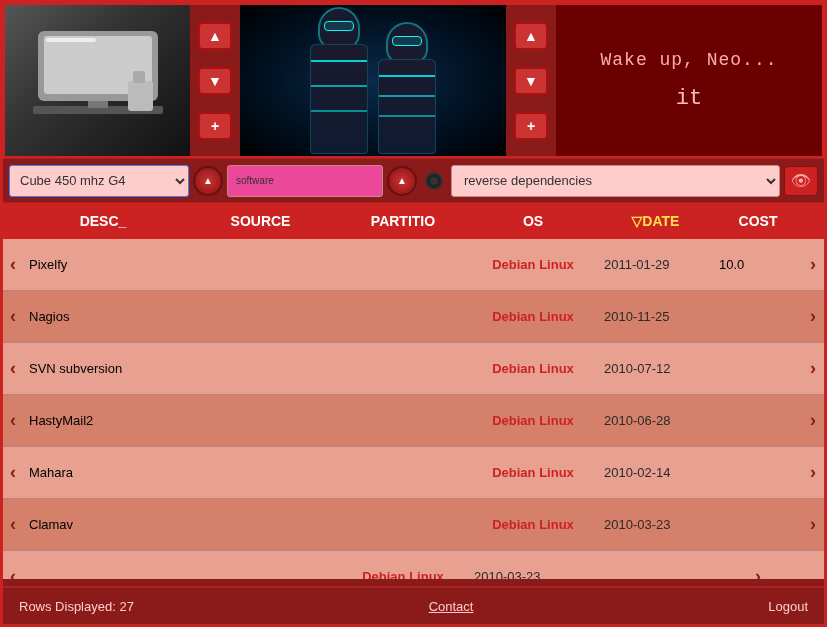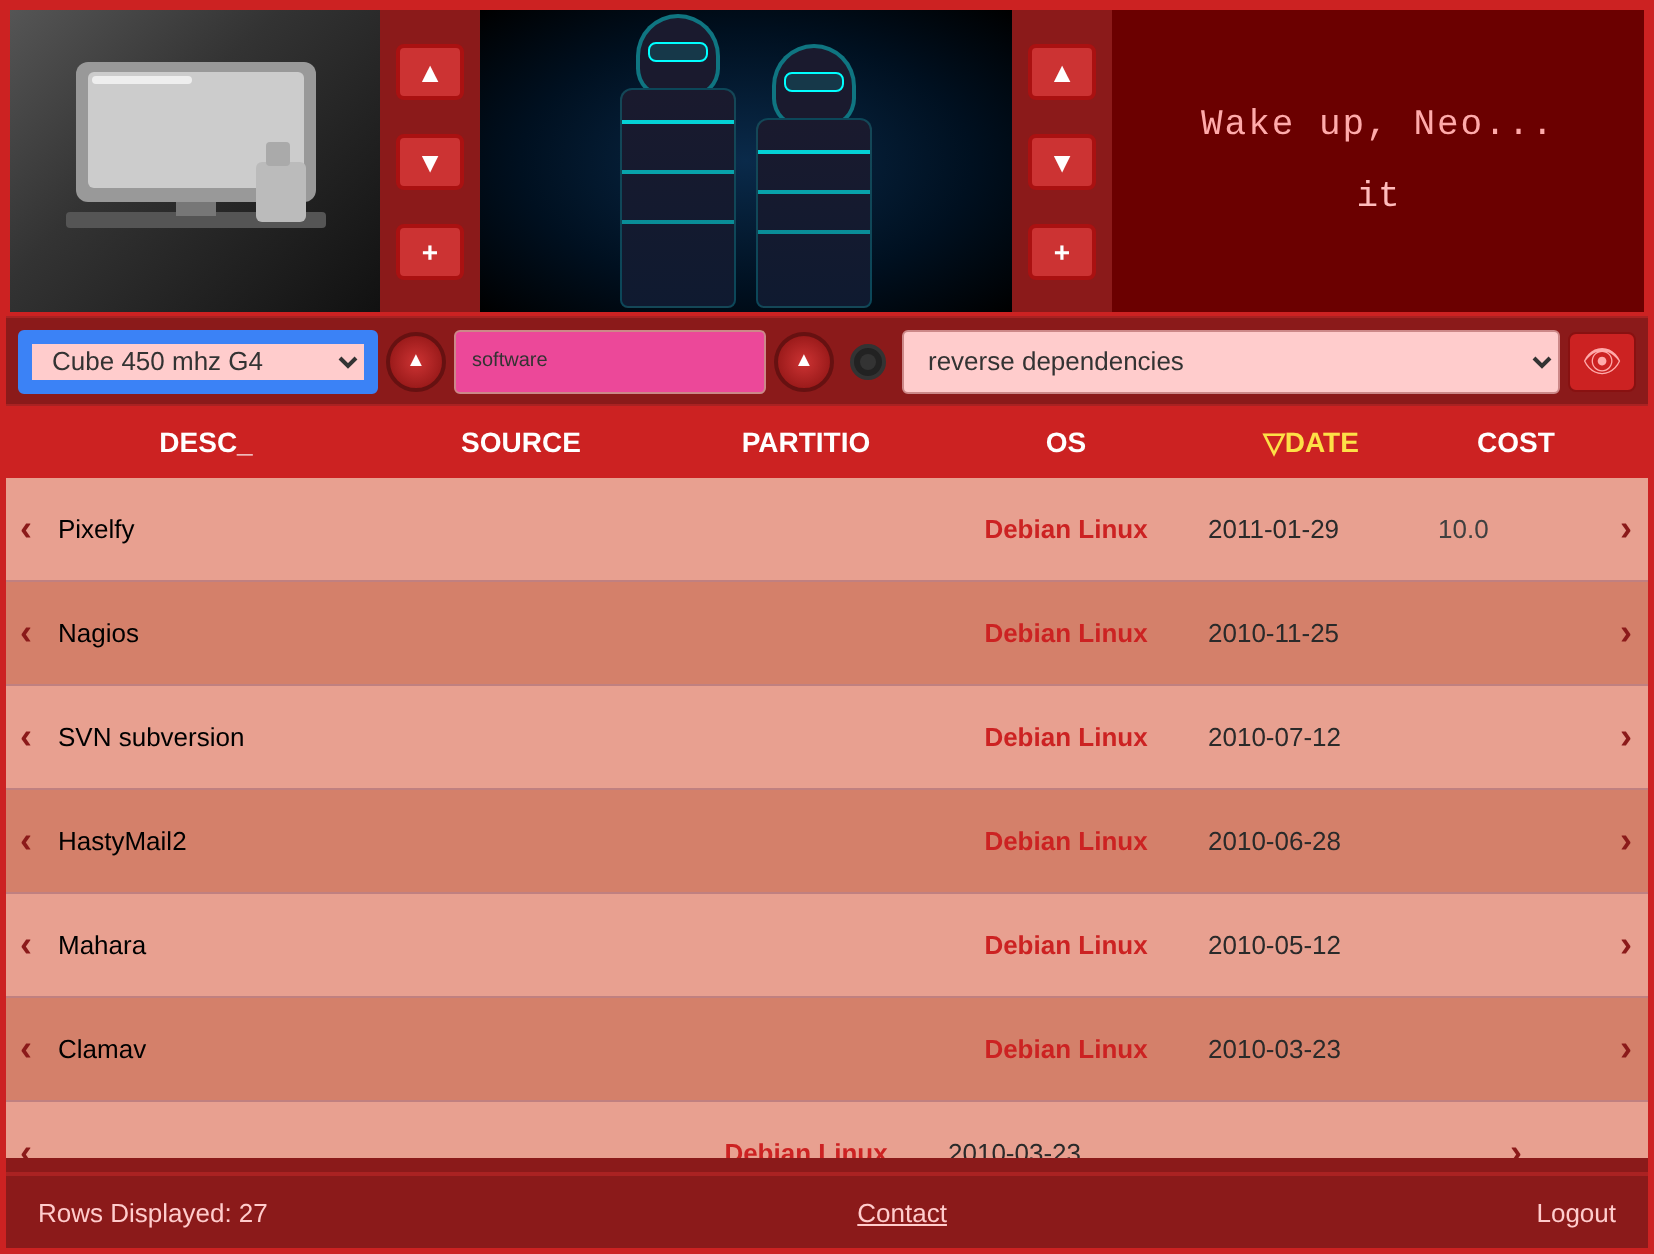--- a/index.html
+++ b/index.html
@@ -104,39 +104,39 @@
     }
     .terminal-text {
       color: #ffaaaa;
       font-family: 'Courier New', monospace;
       font-size: 18px;
       letter-spacing: 1px;
     }
     .terminal-it {
       color: #ffbbbb;
       font-family: 'Courier New', monospace;
-      font-size: 18px;
+      font-size: 22px;
     }
 
     
     .search-bar {
       display: flex;
       align-items: center;
       height: 45px;
       background: #8B1A1A;
       padding: 4px 6px;
       gap: 4px;
       border-top: 1px solid #aa2222;
       border-bottom: 1px solid #aa2222;
     }
 
     .search-select {
       height: 32px;
       background: #ffcccc;
-      border: 7px solid #3b82f6;
+      border: 1px solid #3b82f6;
       border-radius: 3px;
       font-size: 13px;
       padding: 0 6px;
       color: #333;
       cursor: pointer;
       width: 180px;
     }
 
     .search-go-btn {
       width: 30px;
@@ -243,21 +243,21 @@
       padding: 0 6px;
       font-size: 13px;
       color: #000000;
     }
     .td.os-link {
       color: #cc2222;
       font-weight: bold;
       text-align: center;
     }
     .td.date { color: #2a2a2a; }
-    .td.cost { color: #404040; }
+    .td.cost { color: #000000; }
 
     .row-nav {
       display: flex;
       align-items: center;
       justify-content: center;
       color: #8B1A1A;
       font-size: 18px;
       font-weight: bold;
       cursor: pointer;
     }
@@ -457,21 +457,21 @@
       <div class="td date">2010-06-28</div>
       <div class="td cost"></div>
       <div class="td row-nav">›</div>
     </div>
         <div class="table-row">
       <div class="td row-nav">‹</div>
       <div class="td">Mahara</div>
       <div class="td"></div>
       <div class="td"></div>
       <div class="td os-link">Debian Linux</div>
-      <div class="td date">2010-05-12</div>
+      <div class="td date">2010-02-14</div>
       <div class="td cost"></div>
       <div class="td row-nav">›</div>
     </div>
         <div class="table-row">
       <div class="td row-nav">‹</div>
       <div class="td">Clamav</div>
       <div class="td"></div>
       <div class="td"></div>
       <div class="td os-link">Debian Linux</div>
       <div class="td date">2010-03-23</div>

